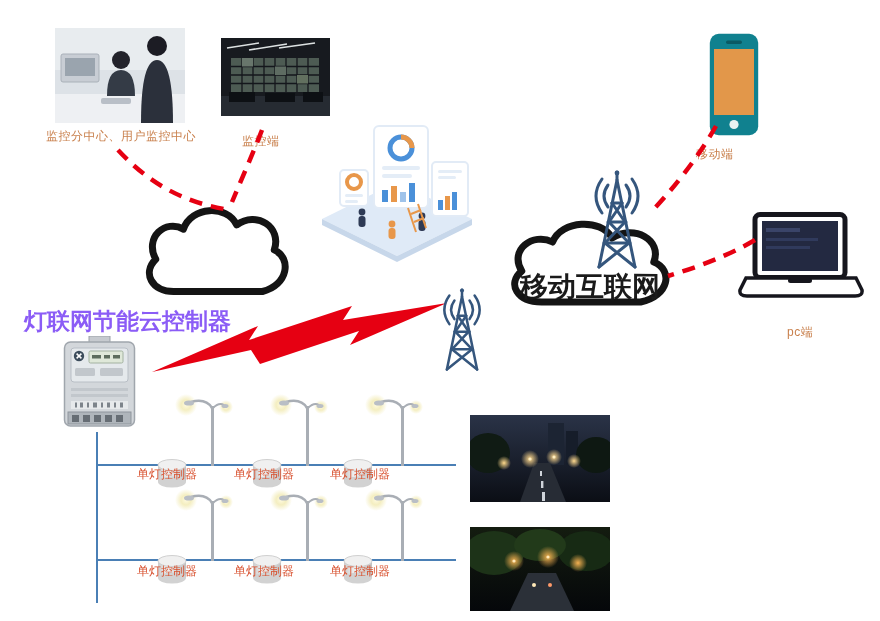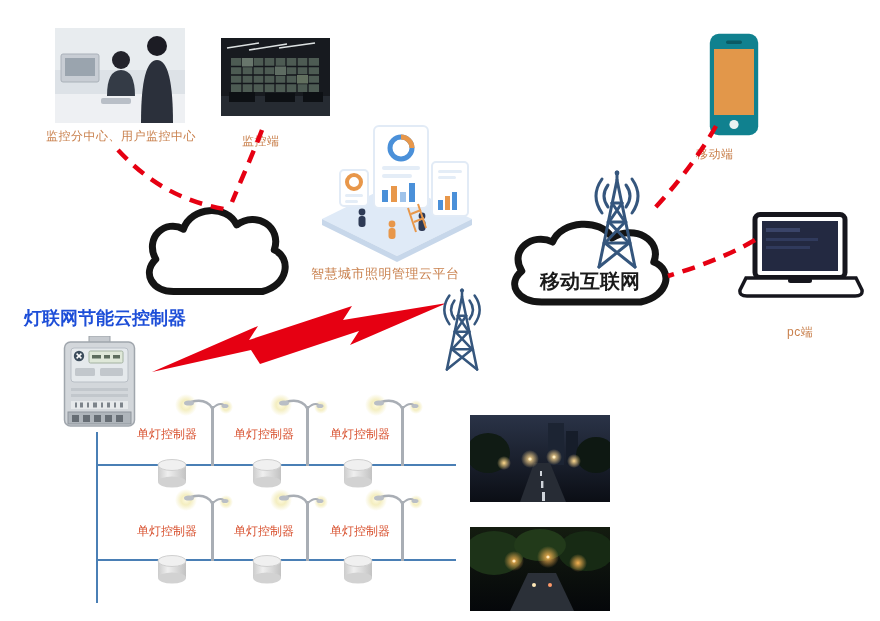--- a/index.html
+++ b/index.html
@@ -1,21 +1,21 @@
 <!DOCTYPE html>
 <html><head>
 <meta charset="utf-8">
 <style>
   * { margin:0; padding:0; box-sizing:border-box; }
   body { font-family:"Liberation Sans", sans-serif; background:#ffffff; }
   .stage { position:relative; width:880px; height:621px; background:#ffffff; overflow:hidden; }
   .label { position:absolute; color:#c9804d; font-size:12px; letter-spacing:.5px; z-index:3; white-space:nowrap; }
-  .lamp-label { position:absolute; color:#d8512f; font-size:12px; z-index:6; white-space:nowrap; }
+  .lamp-label { position:absolute; color:#d8512f; font-size:12px; z-index:6; white-space:nowrap;margin-top:40px; }
   .cloud-text { position:absolute; font-weight:bold; color:#1a1a1a; text-align:center; z-index:3; }
-  .title-orange { position:absolute; color:#1d4ed8; font-size:18px; font-weight:bold; z-index:3; white-space:nowrap; }
+  .title-orange { position:absolute; color:#8b5cf6; font-size:23px; font-weight:bold; z-index:3; white-space:nowrap; }
   svg.comp { position:absolute; z-index:2; }
   svg.over { position:absolute; z-index:4; }
   svg.front { position:absolute; z-index:5; }
 </style>
 </head>
 <body>
 
 <div class="stage">
 
   <svg width="0" height="0" style="position:absolute" aria-hidden="true">
@@ -126,30 +126,29 @@
     </g>
     <g fill="#e8974a">
       <circle cx="80" cy="112" r="3.4"></circle>
         <rect x="76.5" y="116" width="7" height="11" rx="3"></rect>
     </g>
     <g stroke="#e8974a" stroke-width="2">
       <path d="M96,96 L104,120 M106,92 L114,116"></path>
       <path d="M99,102 L109,98 M102,110 L112,106"></path>
     </g>
   </svg>
-  <div class="label" style="left:311px;top:265px;font-size:13px">智慧城市照明管理云平台</div>
 
   <svg class="comp" style="left:138px;top:200px" width="158" height="104" viewBox="0 0 160 100" preserveAspectRatio="none">
     <path d="M36,88 C14,88 4,70 18,57 C6,36 28,18 46,28 C54,6 90,4 100,24 C120,10 146,26 138,48 C156,56 152,82 126,88 Z" fill="#ffffff" stroke="#141414" stroke-width="7" stroke-linejoin="round" vector-effect="non-scaling-stroke"></path>
   </svg>
 
   <svg class="comp" style="left:502px;top:214px" width="176" height="100" viewBox="0 0 160 100" preserveAspectRatio="none">
     <path d="M36,88 C14,88 4,70 18,57 C6,36 28,18 46,28 C54,6 90,4 100,24 C120,10 146,26 138,48 C156,56 152,82 126,88 Z" fill="#ffffff" stroke="#141414" stroke-width="7" stroke-linejoin="round" vector-effect="non-scaling-stroke"></path>
   </svg>
-  <div class="cloud-text" style="left:502px;top:268px;width:176px;font-size:20px">移动互联网</div>
+  <div class="cloud-text" style="left:502px;top:268px;width:176px;font-size:28px">移动互联网</div>
 
   <svg class="comp" style="left:709px;top:33px" width="50" height="103" viewBox="0 0 50 103">
     <rect x="0.8" y="0.8" width="48.4" height="101.4" rx="9" fill="#10818f"></rect>
     <rect x="5" y="16" width="40" height="66" fill="#e2974a"></rect>
     <rect x="17" y="7.5" width="16" height="3.4" rx="1.7" fill="#0a5a64"></rect>
     <circle cx="25" cy="91.5" r="4.6" fill="#e8f2f2"></circle>
   </svg>
   <div class="label" style="left:696px;top:146px">移动端</div>
 
   <svg class="comp" style="left:738px;top:212px" width="126" height="92" viewBox="0 0 126 92">

